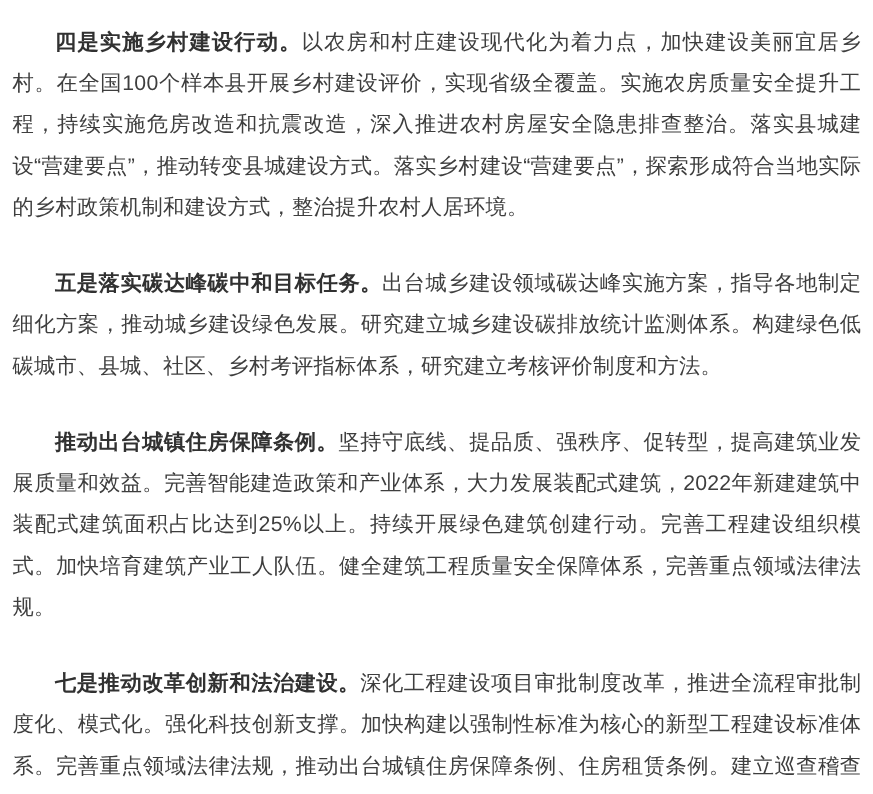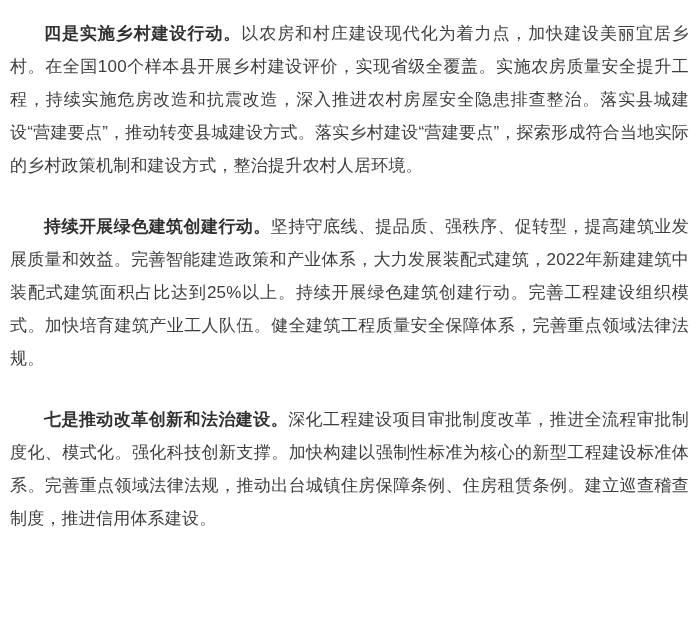--- a/index.html
+++ b/index.html
@@ -31,17 +31,18 @@
     font-weight: bold;
     color: #313131;
   }
 </style>
 </head>
 <body>
 
 <article class="article">
   <p class="para"><strong>四是实施乡村建设行动。</strong><span>以农房和村庄建设现代化为着力点，加快建设美丽宜居乡村。在全国100个样本县开展乡村建设评价，实现省级全覆盖。实施农房质量安全提升工程，持续实施危房改造和抗震改造，深入推进农村房屋安全隐患排查整治。落实县城建设“营建要点”，推动转变县城建设方式。落实乡村建设“营建要点”，探索形成符合当地实际的乡村政策机制和建设方式，整治提升农村人居环境。</span></p>
 
+  <p class="para"><strong>五是落实碳达峰碳中和目标任务。</strong><span>出台城乡建设领域碳达峰实施方案，指导各地制定细化方案，推动城乡建设绿色发展。研究建立城乡建设碳排放统计监测体系。构建绿色低碳城市、县城、社区、乡村考评指标体系，研究建立考核评价制度和方法。</span></p>
 
-  <p class="para"><strong>持续开展绿色建筑创建行动。</strong><span>坚持守底线、提品质、强秩序、促转型，提高建筑业发展质量和效益。完善智能建造政策和产业体系，大力发展装配式建筑，2022年新建建筑中装配式建筑面积占比达到25%以上。持续开展绿色建筑创建行动。完善工程建设组织模式。加快培育建筑产业工人队伍。健全建筑工程质量安全保障体系，完善重点领域法律法规。</span></p>
+  <p class="para"><strong>推动出台城镇住房保障条例。</strong><span>坚持守底线、提品质、强秩序、促转型，提高建筑业发展质量和效益。完善智能建造政策和产业体系，大力发展装配式建筑，2022年新建建筑中装配式建筑面积占比达到25%以上。持续开展绿色建筑创建行动。完善工程建设组织模式。加快培育建筑产业工人队伍。健全建筑工程质量安全保障体系，完善重点领域法律法规。</span></p>
 
   <p class="para"><strong>七是推动改革创新和法治建设。</strong><span>深化工程建设项目审批制度改革，推进全流程审批制度化、模式化。强化科技创新支撑。加快构建以强制性标准为核心的新型工程建设标准体系。完善重点领域法律法规，推动出台城镇住房保障条例、住房租赁条例。建立巡查稽查制度，推进信用体系建设。</span></p>
 </article>
 
 </body></html>

